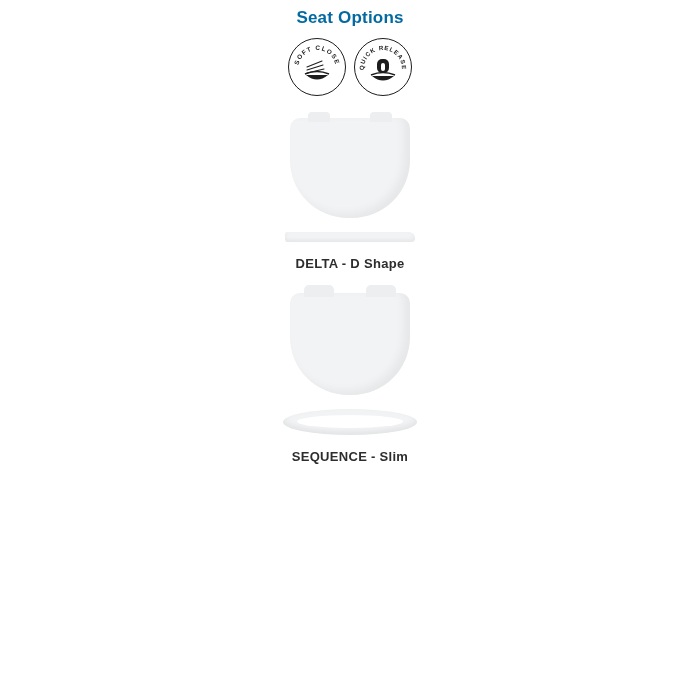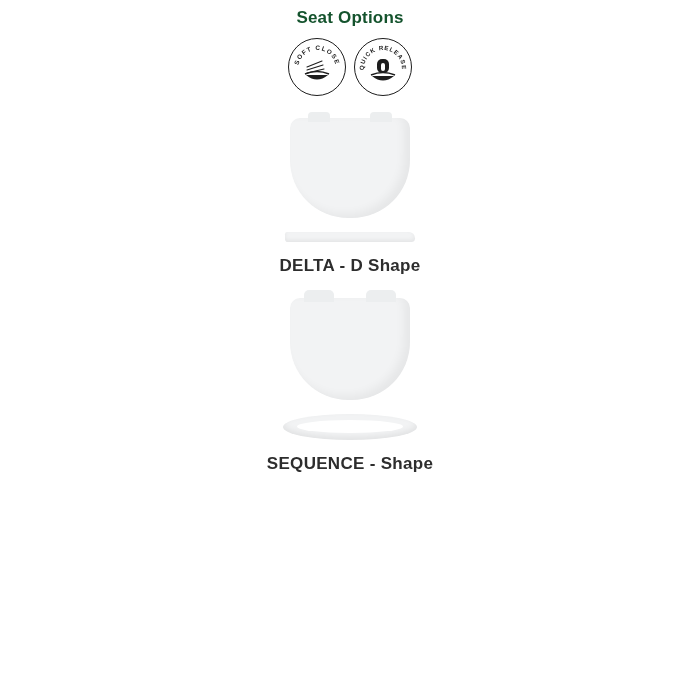--- a/index.html
+++ b/index.html
@@ -20,21 +20,21 @@
     height: 700px;
     position: relative;
     display: flex;
     flex-direction: column;
     align-items: center;
   }
   .page-title {
     margin-top: 8px;
     font-size: 17px;
     font-weight: bold;
-    color: #14532d;
+    color: #0369a1;
     letter-spacing: 0.2px;
   }
 
   
   .badges {
     margin-top: 10px;
     display: flex;
     flex-direction: row;
     gap: 8px;
     align-items: center;
@@ -136,21 +136,21 @@
   }
   .profile.wedge .bar {
     height: 11px;
     border-radius: 2px 7px 7px 2px;
     background: linear-gradient(180deg,#f6f7f7 0%,#eceeef 100%);
     clip-path: polygon(0% 60%, 100% 0%, 100% 100%, 0% 100%);
   }
 
   .seat-label {
     margin-top: 10px;
-    font-size: 17px;
+    font-size: 13px;
     font-weight: bold;
     color: #2d2d2d;
     letter-spacing: 0.3px;
     text-align: center;
   }
 </style>
 </head>
 <body>
 
 <div class="page">
@@ -215,17 +215,17 @@
     <div class="seat-art">
       <div class="lid tall">
         <span class="hinge wide left"></span>
         <span class="hinge wide right"></span>
       </div>
       <div class="profile slim">
         <span class="ring"></span>
         <span class="ring-inner"></span>
       </div>
     </div>
-    <div class="seat-label">SEQUENCE - Shape</div>
+    <div class="seat-label">SEQUENCE - Slim</div>
   </div>
 
 
 </div>
 
 </body></html>

